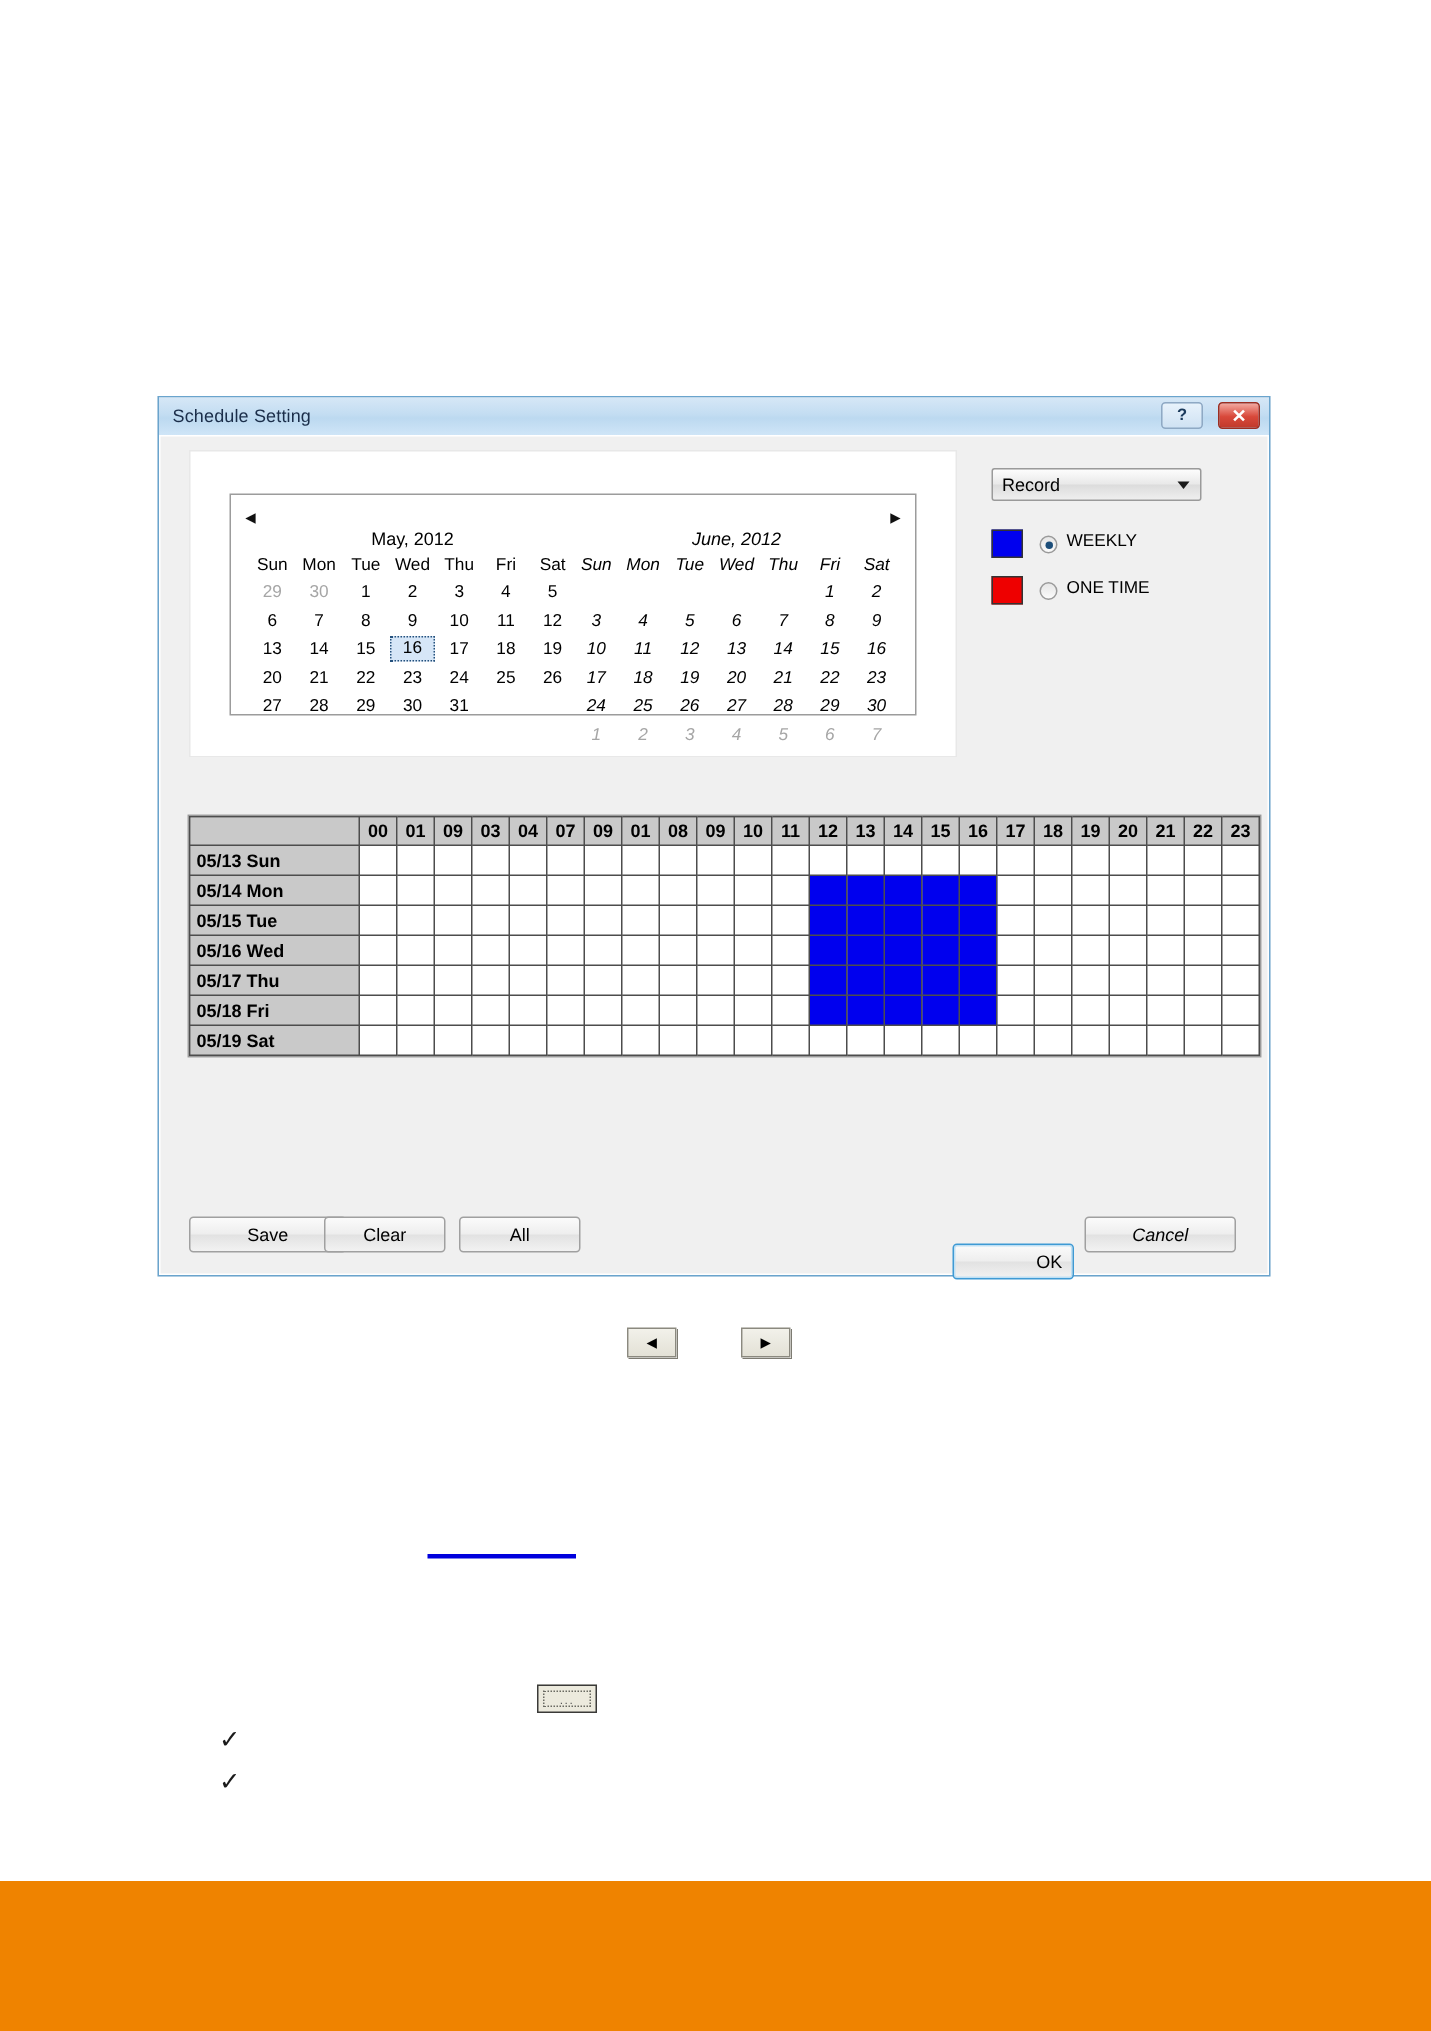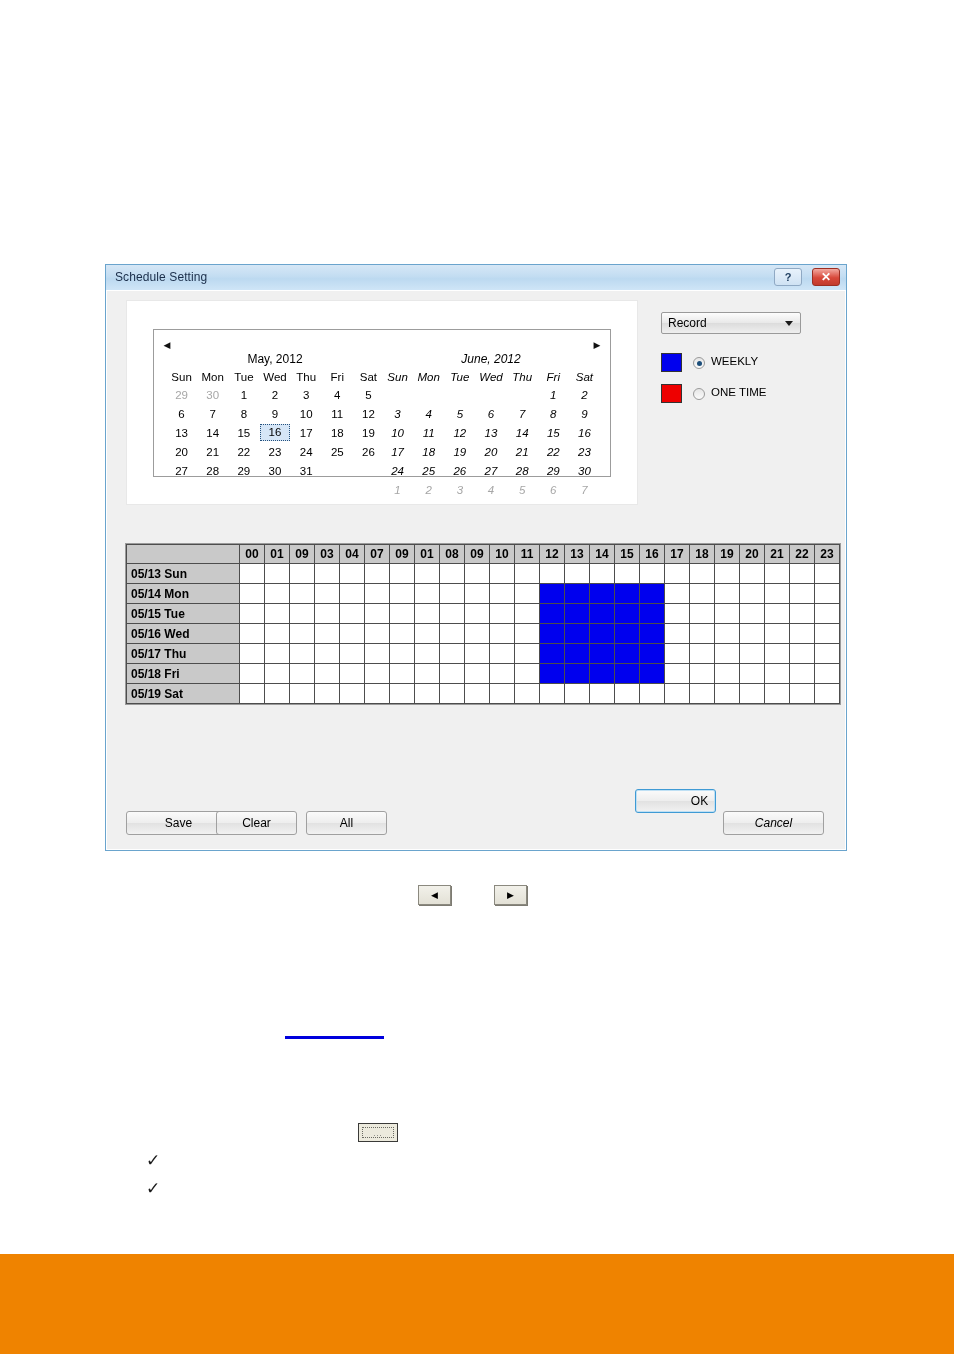--- a/index.html
+++ b/index.html
@@ -279,21 +279,21 @@
     line-height: 22px;
     cursor: default;
   }
   .btn.default {
     border: 1px solid #3f9ad4;
     box-shadow: 0 0 0 1px #bfe0f4 inset;
   }
   #btn-save   { left: 20px;  top: 546px; width: 105px; }
   #btn-clear  { left: 110px; top: 546px; width: 81px; }
   #btn-all    { left: 200px; top: 546px; width: 81px; }
-  #btn-ok     { left: 529px; top: 524px; width: 81px; padding-left: 48px; }
+  #btn-ok     { left: 529px; top: 564px; width: 81px; padding-left: 48px; }
   #btn-cancel { left: 617px; top: 546px; width: 101px; font-style: italic; }
 
   
   .mini-btn {
     position: absolute;
     width: 33px;
     height: 20px;
     background: linear-gradient(to bottom, #f2f1ea, #e3e1d6);
     border: 1px solid #8b897f;
     box-shadow: 1px 1px 0 #7d7b72;

